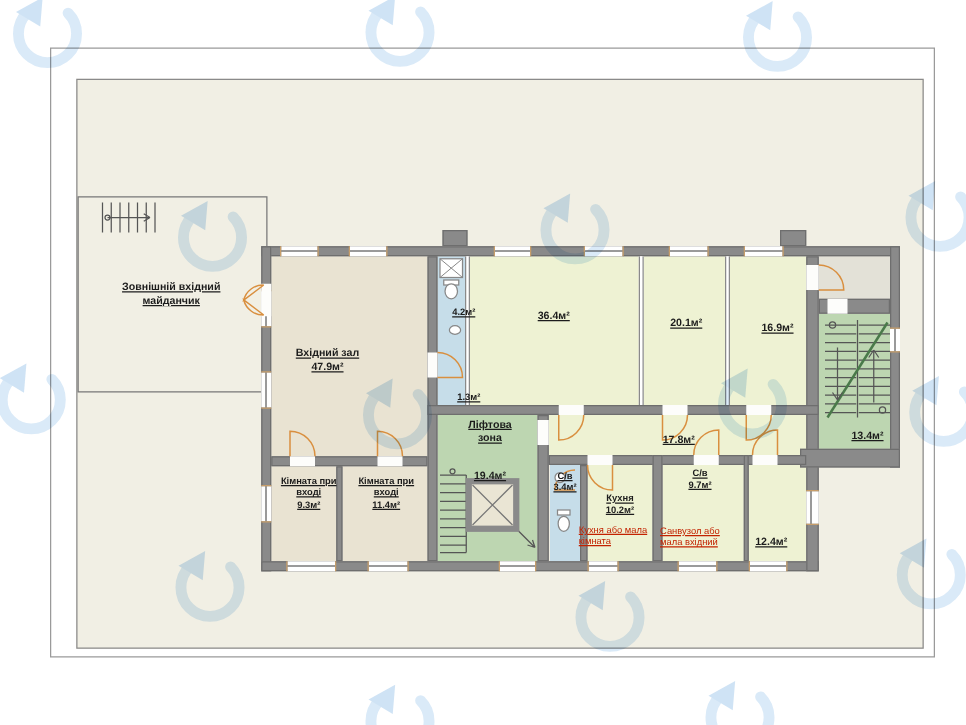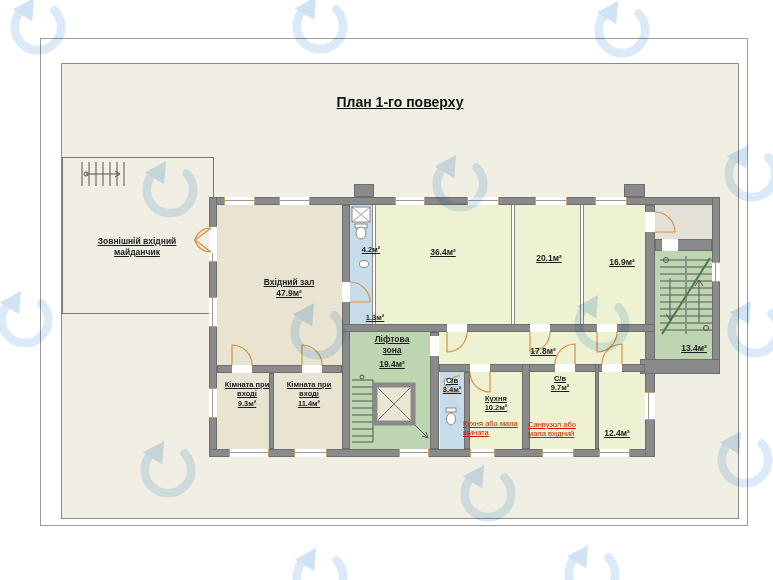--- a/index.html
+++ b/index.html
@@ -37,24 +37,23 @@
   .plat{position:absolute;border:1px solid #777}
   .svg-overlay{position:absolute;left:0;top:0;pointer-events:none}
   .wm{position:absolute;opacity:.55;mix-blend-mode:multiply;pointer-events:none}
 </style>
 </head>
 <body>
 
 <div class="frame-outer">
  <div class="sheet">
 
-  <div class="title">План 1-го поверху</div>
 
   <div class="plat" style="left:0;top:93px;width:150px;height:155px"></div>
-  <div class="lbl" style="left:20px;top:172px;width:110px">
+  <div class="lbl" style="left:20px;top:160px;width:110px">
         <span>Зовнішній вхідний майданчик</span>
       </div>
 
   <div class="room beige" style="left:155px;top:141px;width:125px;height:160px"></div>
   <div class="room beige" style="left:155px;top:309px;width:52px;height:76px"></div>
   <div class="room beige" style="left:212px;top:309px;width:68px;height:76px"></div>
   <div class="room blue" style="left:288px;top:141px;width:22px;height:119px"></div>
   <div class="room lime" style="left:314px;top:141px;width:135px;height:119px"></div>
   <div class="room lime" style="left:452px;top:141px;width:66px;height:119px"></div>
   <div class="room lime" style="left:522px;top:141px;width:61px;height:119px"></div>
@@ -171,42 +170,42 @@
       <ellipse cx="299" cy="169" rx="5" ry="6"></ellipse>
     </g>
     <ellipse cx="302" cy="200" rx="4.5" ry="3.5" fill="#fff" stroke="#888"></ellipse>
     <circle cx="386" cy="318" r="4" fill="#fff" stroke="#888"></circle>
     <g fill="#fff" stroke="#888" stroke-width="1">
       <rect x="384" y="344" width="10" height="4"></rect>
       <ellipse cx="389" cy="355" rx="4.5" ry="6"></ellipse>
     </g>
   </svg>
 
-  <div class="lbl" style="left:195px;top:213px;width:64px">
+  <div class="lbl" style="left:168px;top:213px;width:64px">
     <span>Вхідний зал</span>
         <span>47.9м²</span>
       </div>
   <div class="lbl small" style="left:284px;top:181px;width:50px">
     <span>4.2м²</span>
       </div>
   <div class="lbl small" style="left:288px;top:249px;width:50px">
     <span>1.3м²</span>
       </div>
   <div class="lbl" style="left:356px;top:183px;width:50px">
     <span>36.4м²</span>
       </div>
   <div class="lbl" style="left:462px;top:189px;width:50px">
     <span>20.1м²</span>
       </div>
   <div class="lbl" style="left:535px;top:193px;width:50px">
     <span>16.9м²</span>
       </div>
   <div class="lbl" style="left:304px;top:270px;width:52px">
     <span>Ліфтова зона</span>
-    <span style="margin-top:4px">19.4м²</span>
+    <span style="margin-top:20px">19.4м²</span>
       </div>
   <div class="lbl" style="left:456px;top:282px;width:50px">
     <span>17.8м²</span>
       </div>
   <div class="lbl" style="left:607px;top:279px;width:50px">
     <span>13.4м²</span>
       </div>
   <div class="lbl small" style="left:161px;top:316px;width:48px">
     <span>Кімната при вході</span>
         <span>9.3м²</span>

